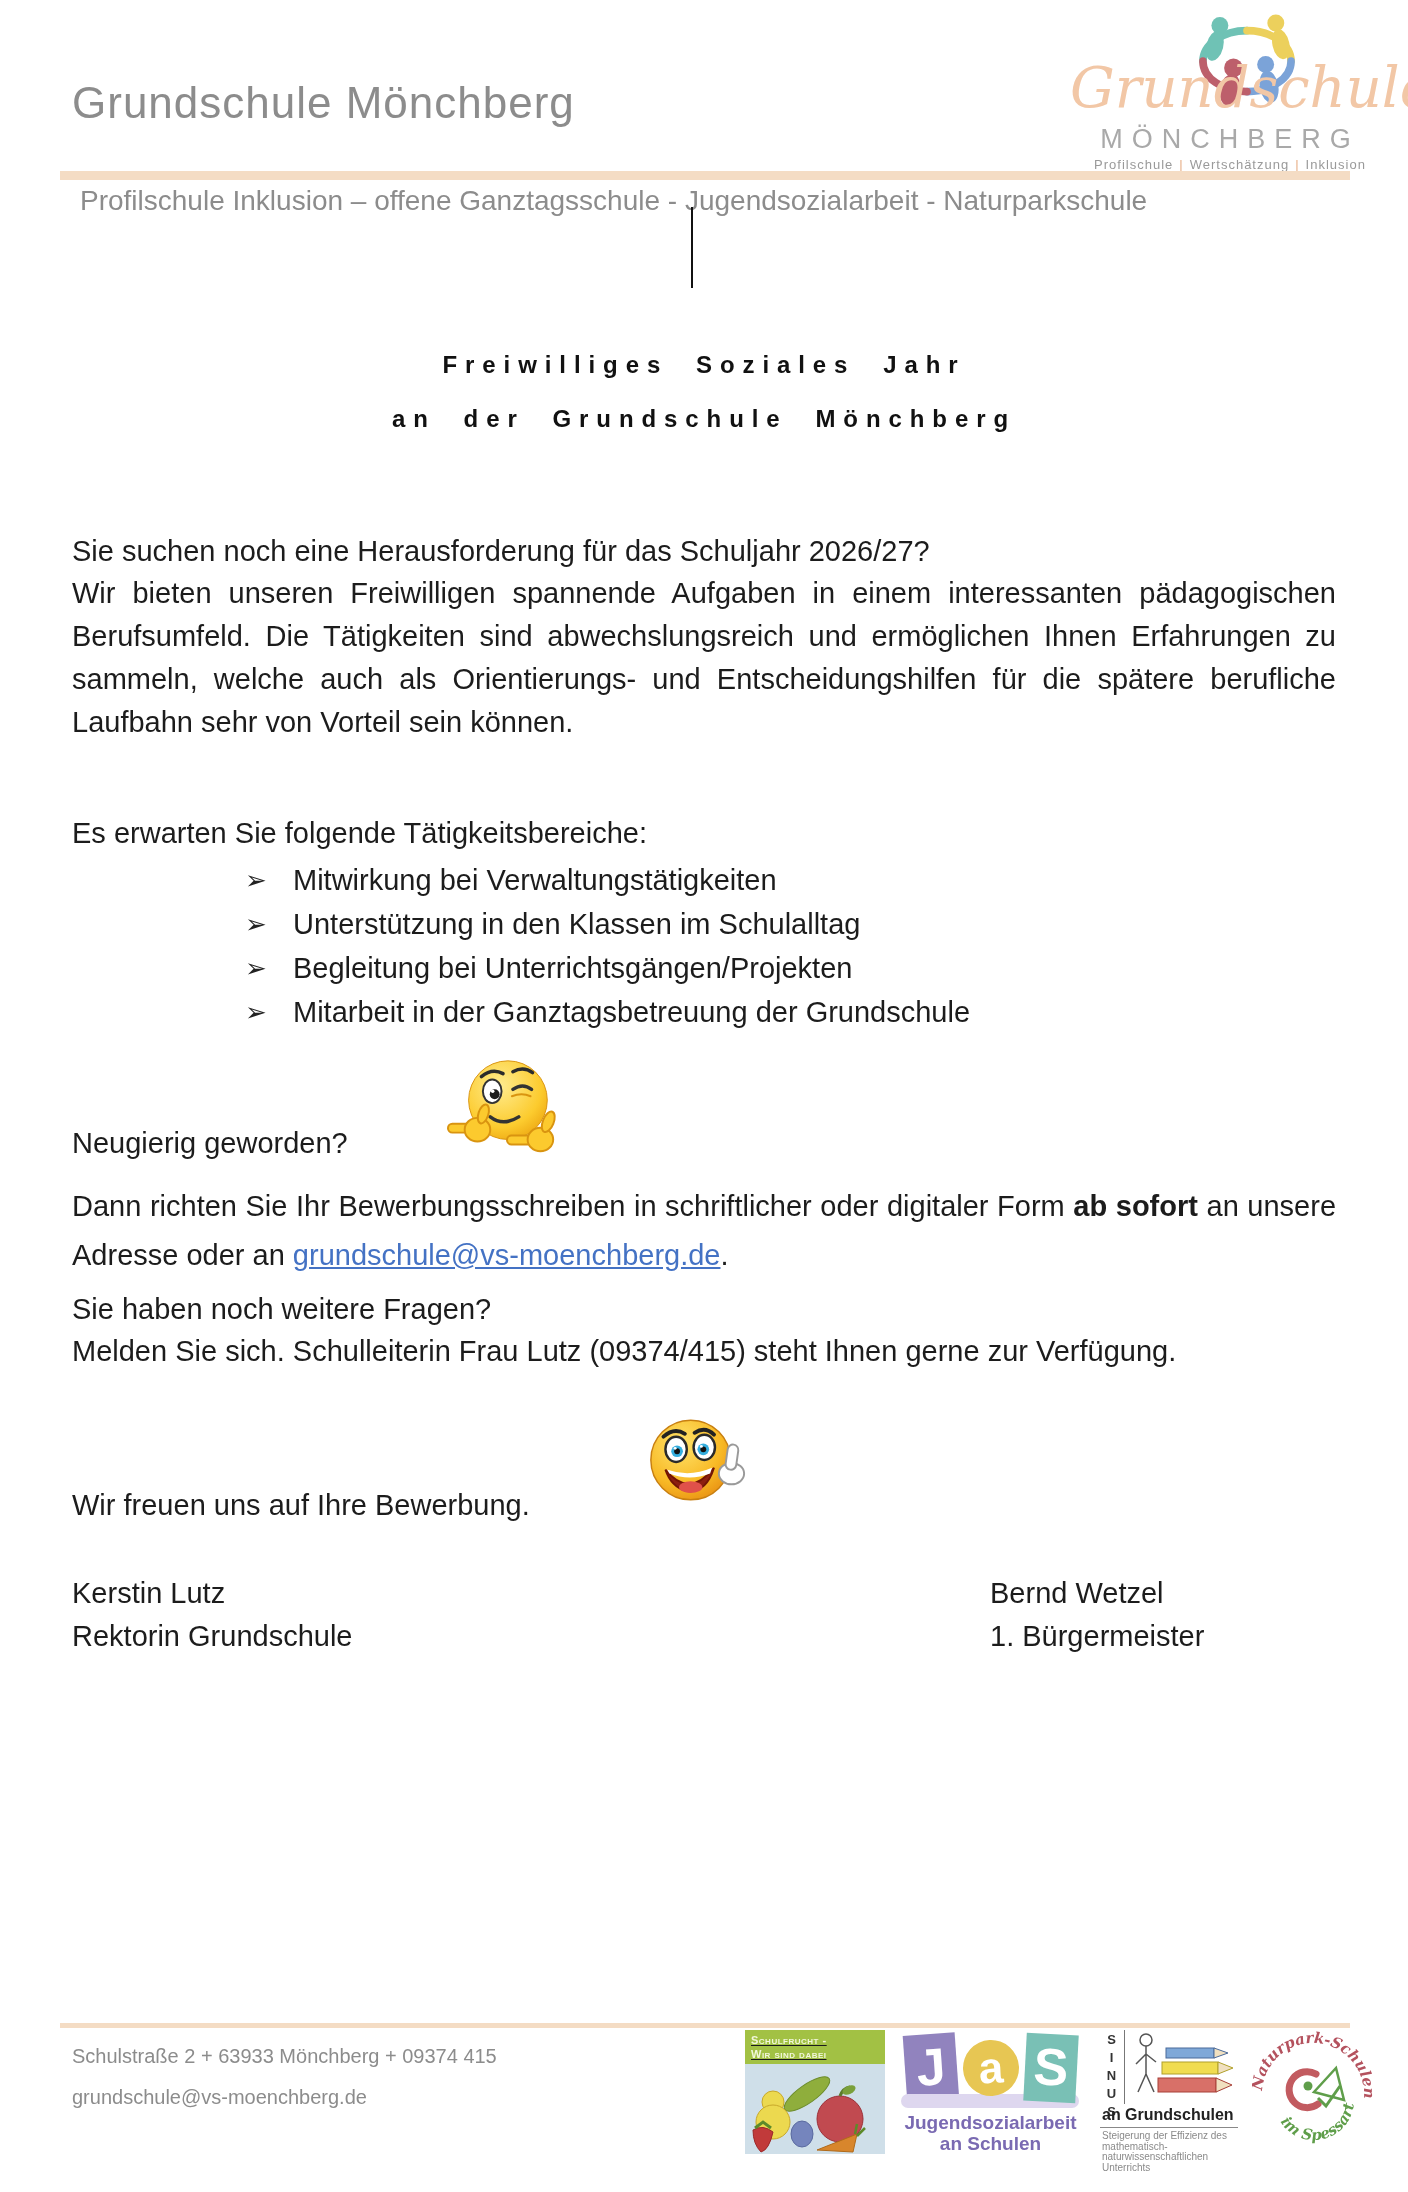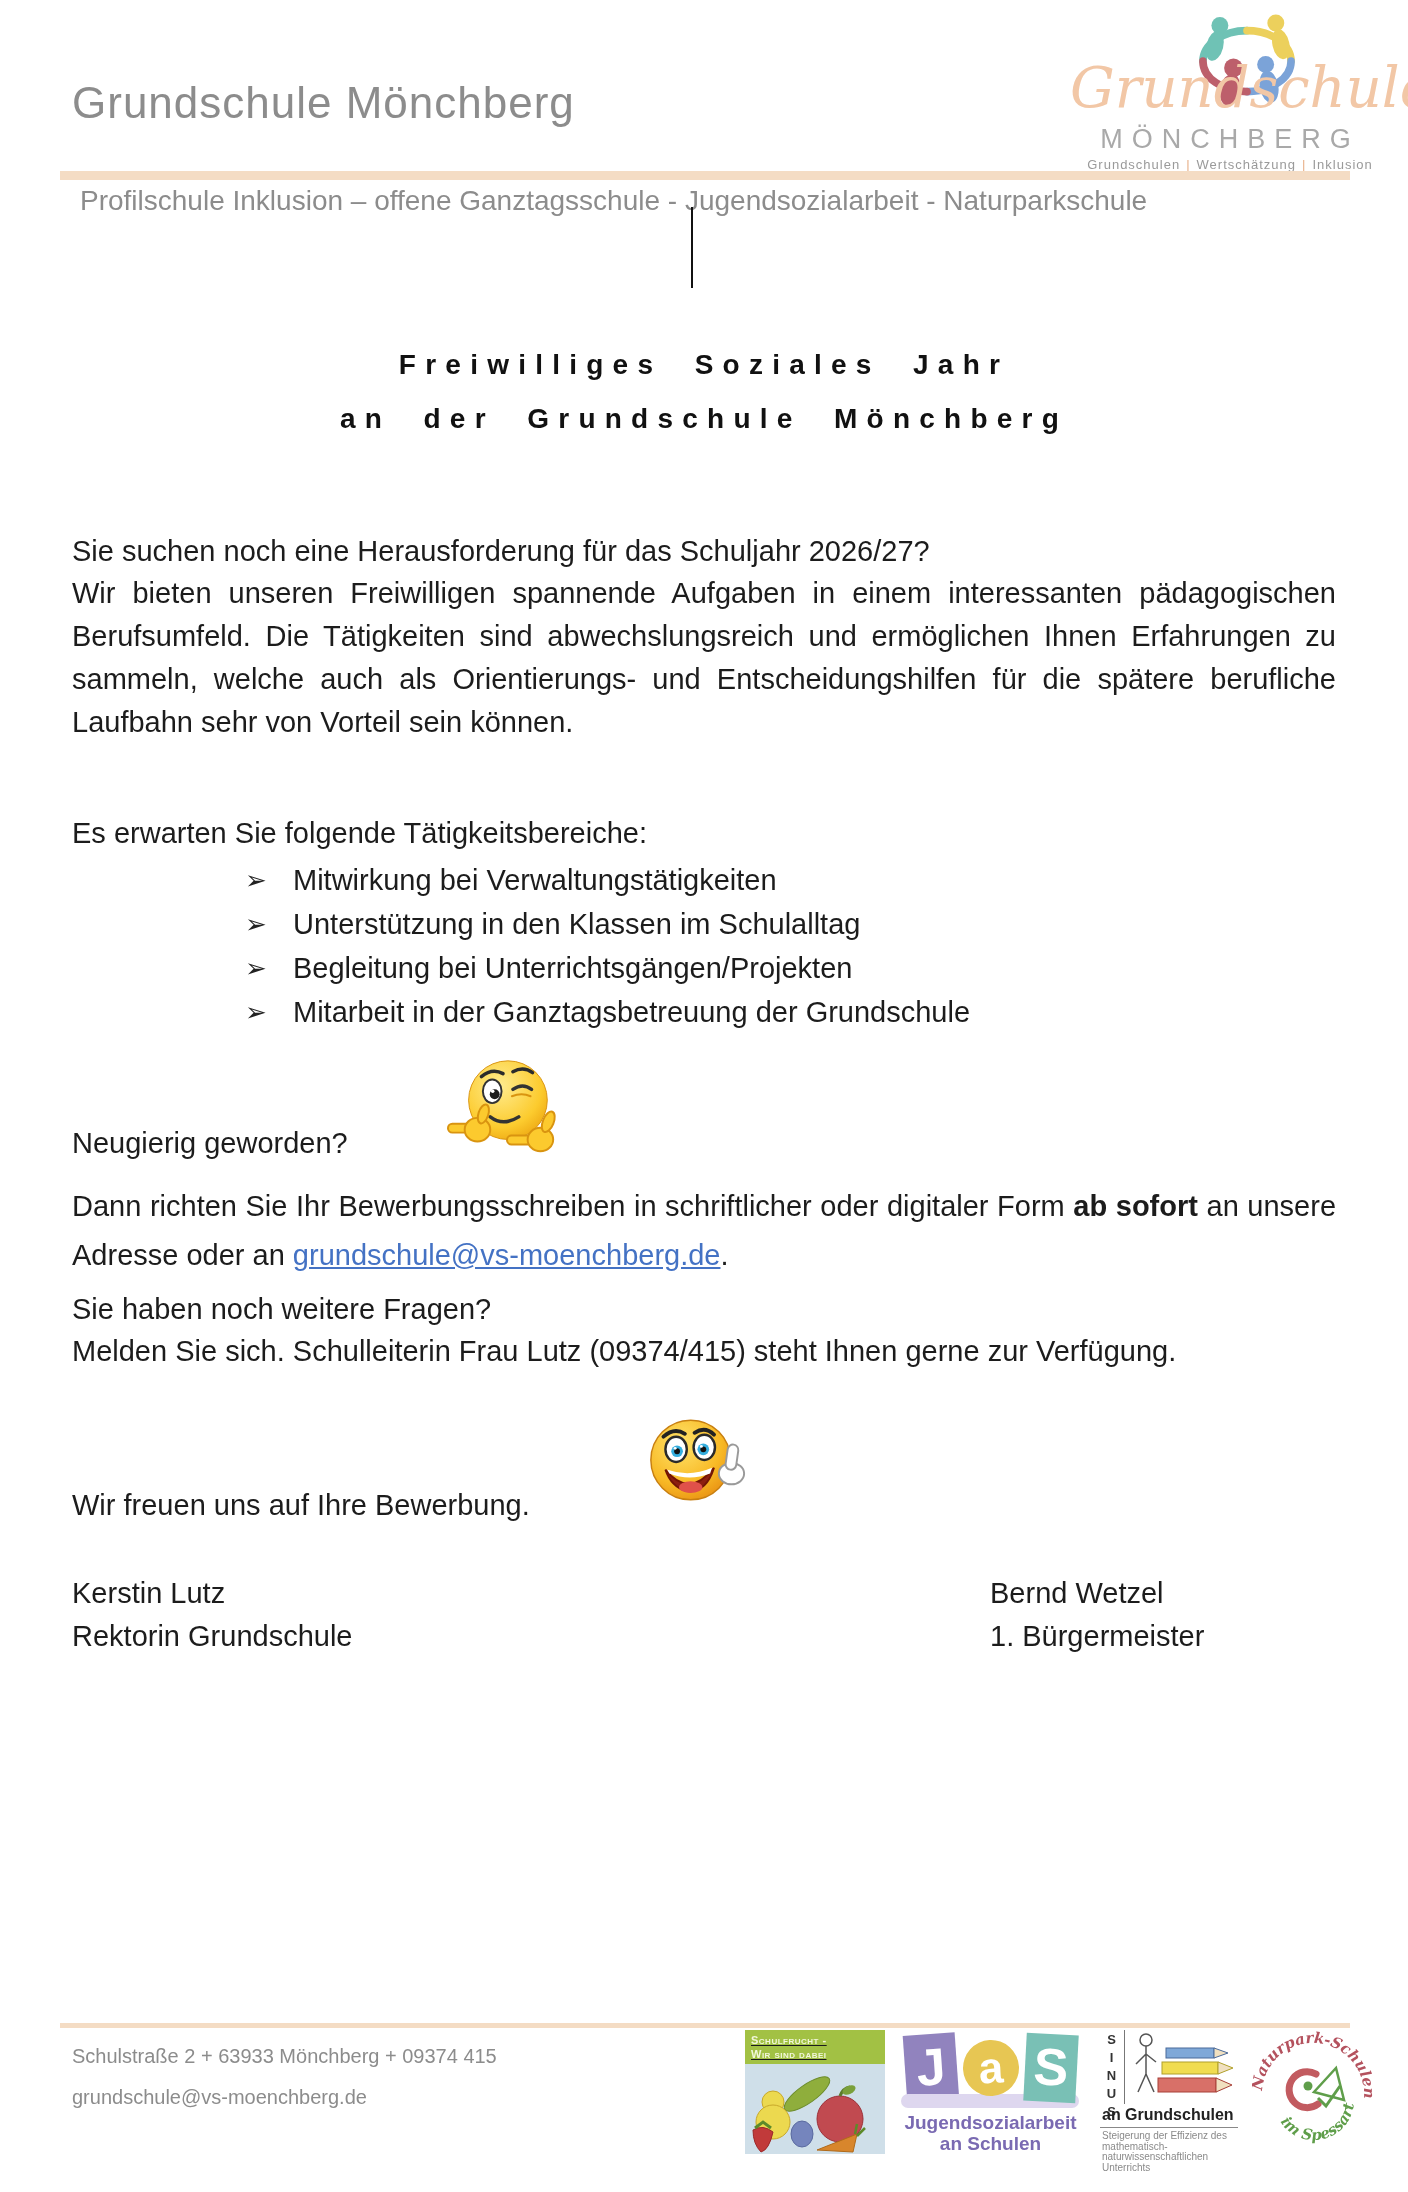--- a/index.html
+++ b/index.html
@@ -17,21 +17,21 @@
   .logo-script{position:absolute;left:0;top:52px;width:320px;text-align:center;
                font-family:"DejaVu Serif",serif;font-style:italic;font-size:56px;color:#f2c7a6;line-height:1;}
   .logo-caps{position:absolute;left:0;top:116px;width:320px;text-align:center;
              font-size:27px;color:#a9a9a9;letter-spacing:9px;font-weight:500;}
   .logo-tagline{position:absolute;left:0;top:149px;width:320px;text-align:center;
                 font-size:13px;color:#9a9a9a;letter-spacing:1px;}
   .logo-tagline .sep{color:#e8b088;padding:0 6px;}
 
   
   .doc-title{position:absolute;left:0;top:338px;width:1408px;text-align:center;
-             font-size:28px;font-weight:bold;color:#111;letter-spacing:0.33em;word-spacing:0.55em;line-height:54px;}
+             font-size:24px;font-weight:bold;color:#111;letter-spacing:0.33em;word-spacing:0.55em;line-height:54px;}
 
   
   .bodyblock{position:absolute;left:72px;width:1264px;font-size:29px;line-height:43px;color:#1c1c1c;}
   .just{text-align:justify;}
   .intro{top:510px;margin-top:20px;}
   .offer{top:572px;}
   .areas-heading{top:812px;}
   .bullets{top:858px;left:245px;width:1000px;}
   .bullet-row{display:flex;line-height:44px;}
   .bullet-glyph{width:48px;flex:0 0 48px;font-size:26px;color:#222;}
@@ -105,21 +105,21 @@
         <ellipse cx="140" cy="38" rx="10" ry="18" fill="#ecd05c" transform="rotate(-12 140 38)"></ellipse>
         <circle cx="84" cy="66" r="11" fill="#bd5f6b"></circle>
         <ellipse cx="80" cy="92" rx="12" ry="19" fill="#bd5f6b" transform="rotate(10 80 92)"></ellipse>
         <circle cx="122" cy="62" r="10" fill="#7ba3d8"></circle>
         <ellipse cx="126" cy="88" rx="11" ry="19" fill="#7ba3d8" transform="rotate(-10 126 88)"></ellipse>
       </g>
     </svg>
     <div class="logo-script">Grundschule</div>
     <div class="logo-caps">MÖNCHBERG</div>
     <div class="logo-tagline">
-      <span>Grundschulen</span><span class="sep">|</span><span>Wertschätzung</span><span class="sep">|</span><span>Inklusion</span>
+      <span>Profilschule</span><span class="sep">|</span><span>Wertschätzung</span><span class="sep">|</span><span>Inklusion</span>
     </div>
   </div>
 
   <div class="peach-bar"></div>
   <div class="subtitle">Profilschule Inklusion – offene Ganztagsschule - Jugendsozialarbeit - Naturparkschule</div>
   <div class="vline"></div>
 
   <div class="doc-title">
     <div>Freiwilliges Soziales Jahr</div>
     <div>an der Grundschule Mönchberg</div>

